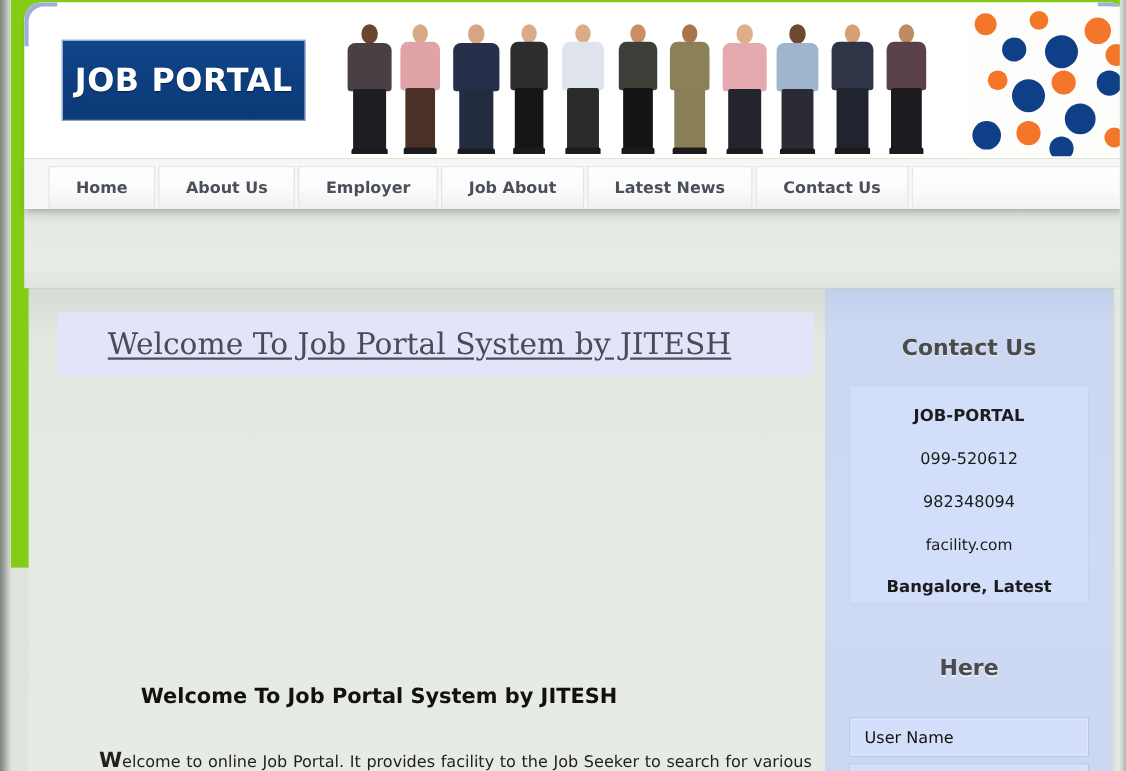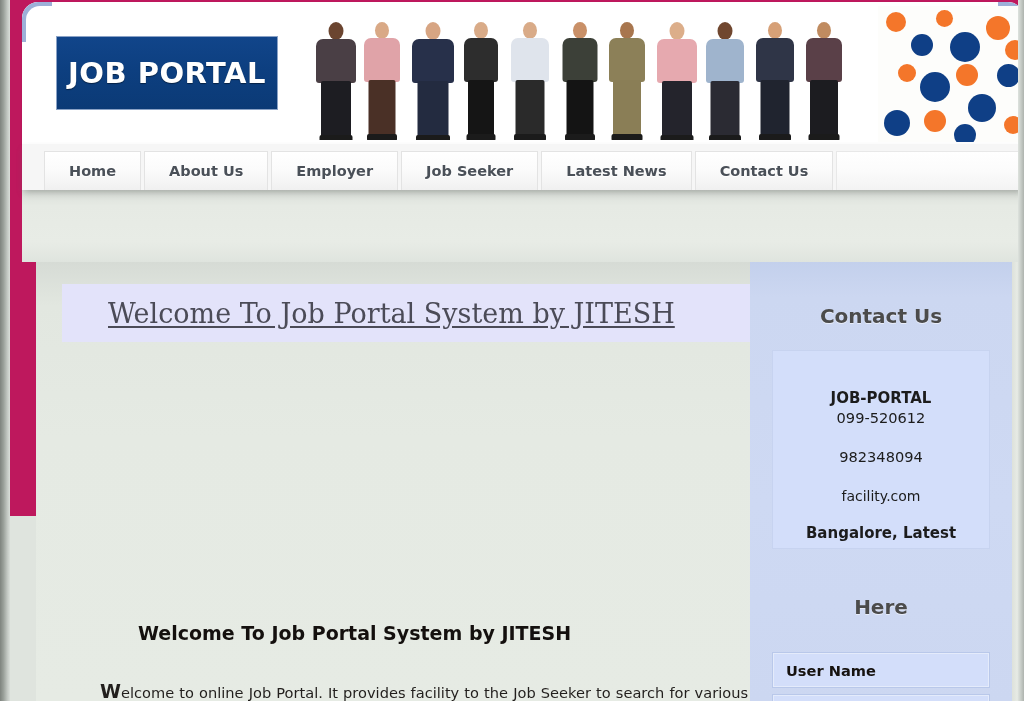--- a/index.html
+++ b/index.html
@@ -36,21 +36,21 @@
     background: linear-gradient(to left, #aeb3ae 0%, #ccd1cc 60%, #dee3de 100%);
     z-index: 30;
   }
 
   
   #site {
     position: absolute;
     left: 10px; top: 0;
     width: 1014px;
     height: 516px;
-    background: #be185d;
+    background: #84cc16;
   }
 
   
   .banner {
     position: absolute;
     left: 12px; top: 2px;
     width: 1002px; height: 142px;
     background: #ffffff;
     border-top-left-radius: 16px;
     border-top-right-radius: 16px;
@@ -204,21 +204,21 @@
 
   
   .content-wrap {
     position: absolute;
     left: 12px; top: 262px;
     width: 1002px; height: 439px;
   }
 
   .main-col {
     position: absolute;
-    left: 14px; top: 0;
+    left: 4px; top: 0;
     width: 728px; height: 439px;
     background: linear-gradient(to bottom, #d6dbd5 0%, #e2e7e0 10%, #e5eae3 40%, #e6ebe4 100%);
   }
 
   .page-title-bar {
     position: absolute;
     left: 26px; top: 22px;
     width: 688px; height: 58px;
     background: #e3e3fa;
     display: flex;
@@ -299,21 +299,21 @@
   .contact-line {
     width: 100%;
     text-align: center;
     font-family: "DejaVu Sans", sans-serif;
     color: #1c1c1c;
     font-size: 14.6px;
     position: absolute;
     left: 0;
   }
   .contact-line.bold { font-weight: bold; font-size: 15px; }
-  #c-line-0 { top: 18px; margin-top: 20px; }
+  #c-line-0 { top: 18px; }
   #c-line-1 { top: 58px; }
   #c-line-2 { top: 97px; }
   #c-line-3 { top: 137px; font-size: 14px; }
   #c-line-4 { top: 173px; }
 
   .login-form {
     position: absolute;
     left: 22px; top: 390px;
     width: 218px;
   }
@@ -323,21 +323,21 @@
     background: #d3defa;
     border: 1px solid #b9c8ea;
     box-shadow: inset 0 0 0 1px #e4ebfb;
     display: flex;
     align-items: center;
     padding-left: 13px;
     margin-bottom: 6px;
   }
   .login-field span {
     font-family: "DejaVu Sans", sans-serif;
-    font-weight: bold;
+    font-weight: normal;
     font-size: 14.6px;
     color: #16120f;
     text-align: center;
   }
 </style>
 </head>
 <body>
 
 <div id="page-frame">
 
@@ -448,21 +448,21 @@
           <div class="nav-item">
             <span>Home</span>
           </div>
           <div class="nav-item">
             <span>About Us</span>
           </div>
           <div class="nav-item">
             <span>Employer</span>
           </div>
           <div class="nav-item">
-            <span>Job Seeker</span>
+            <span>Job About</span>
           </div>
           <div class="nav-item">
             <span>Latest News</span>
           </div>
           <div class="nav-item">
             <span>Contact Us</span>
           </div>
           <div class="nav-filler"></div>
         </div>
     </div>

